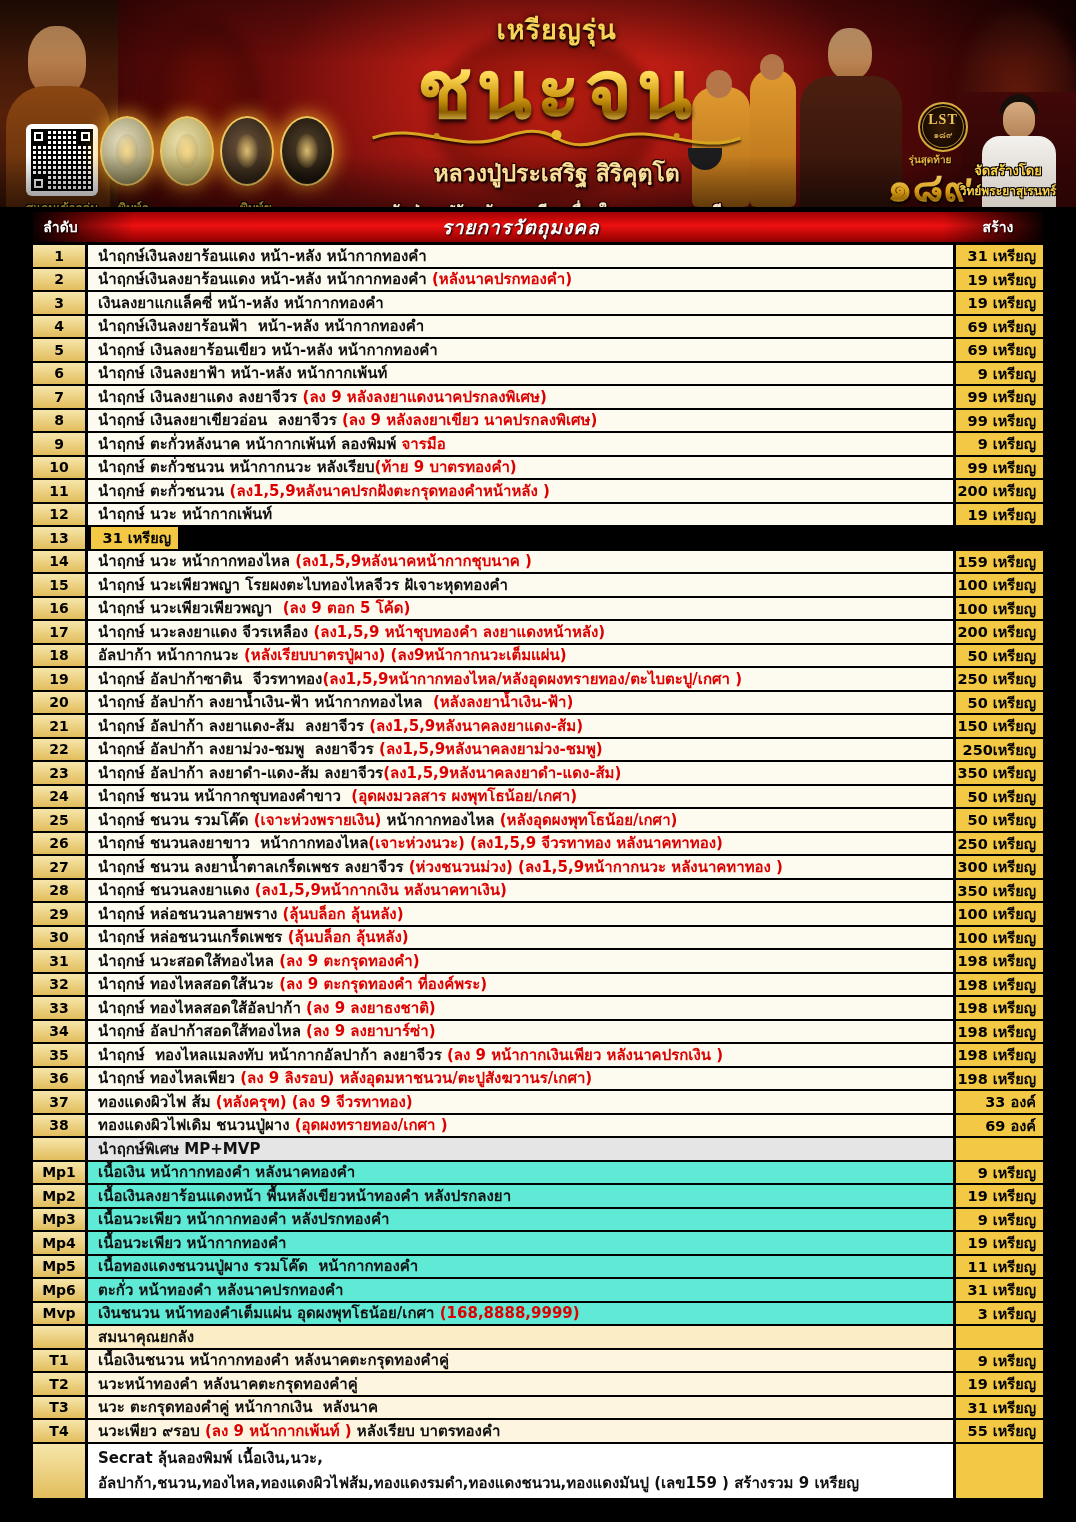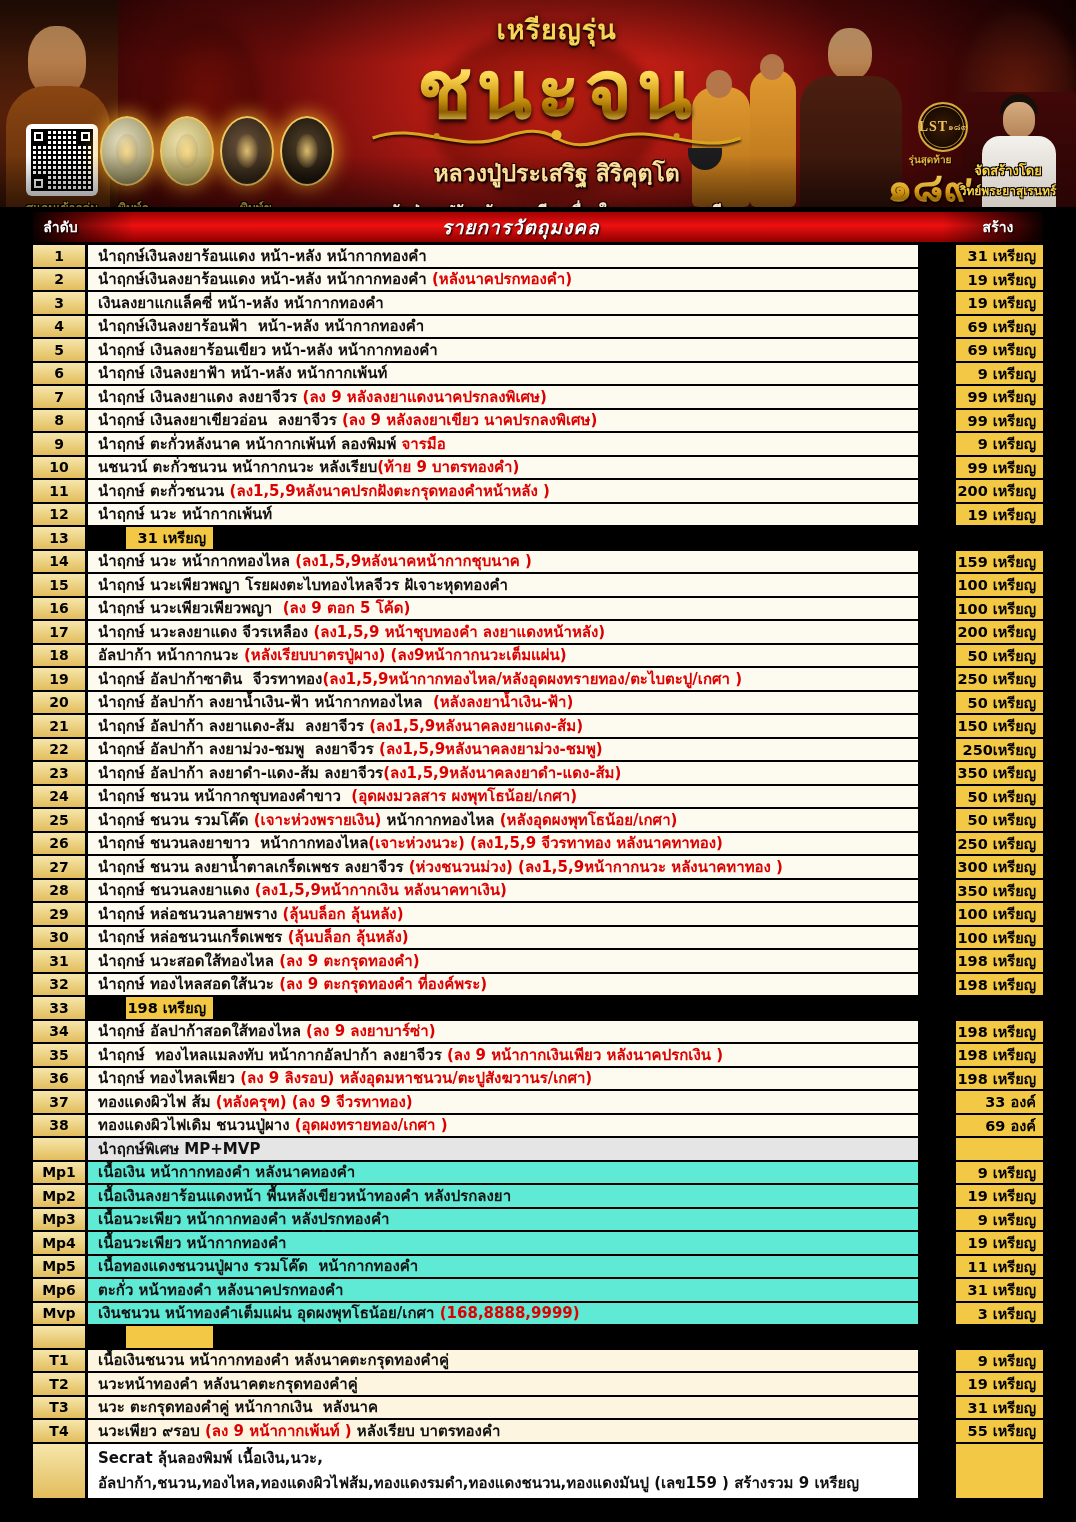--- a/index.html
+++ b/index.html
@@ -90,21 +90,21 @@
   .ornament{ margin-top:-4px; filter:drop-shadow(0 2px 1px rgba(0,0,0,.8)); }
   .monk-name{ margin-top:0px; font-size:23px; font-weight:bold; color:#f7e09a;
     text-shadow:-1px -1px 0 #2a0000,1px -1px 0 #2a0000,-1px 1px 0 #2a0000,2px 2px 2px #000; }
   .temple-name{ margin-top:8px; font-size:16px; font-weight:bold; color:#f3e7c8;
     text-shadow:-1px -1px 0 #2a0000,1px -1px 0 #2a0000,-1px 1px 0 #2a0000,2px 2px 2px #000;font-family:Liberation Serif, serif; }
 
   
   .lst-badge{ position:absolute; left:918px; top:102px; width:50px; height:50px; border-radius:50%;
     background:radial-gradient(#3a1c06,#120700 75%); border:2px solid #d8a93c;
     box-shadow:inset 0 0 0 2px #120700, inset 0 0 0 3px #b98a2c;
-    display:flex; flex-direction:row; align-items:center; justify-content:center; z-index:4; }
+    display:flex; flex-direction:column; align-items:center; justify-content:center; z-index:4; }
   .lst-badge .t{ font-family:"Liberation Serif","DejaVu Serif",serif; font-size:14px; font-weight:bold; color:#ecc35c; letter-spacing:1px; }
   .lst-badge .n{ font-size:9px; color:#ecc35c; }
   .edition{ position:absolute; left:880px; top:152px; width:100px; text-align:center; z-index:4; }
   .edition .lbl{ font-size:10px; font-weight:bold; color:#e8b83e; text-shadow:1px 1px 1px #000; }
   .edition .num{ font-size:40px; font-weight:bold; line-height:1;
     background:linear-gradient(180deg,#ffe88a,#d89b16 60%,#9a6a05 80%,#ffd860);
     -webkit-background-clip:text; background-clip:text; color:transparent;
     filter:drop-shadow(1px 2px 1px rgba(0,0,0,.9)); }
 
   
@@ -136,21 +136,21 @@
   .trow{ display:flex; height:23.5px; border-bottom:2px solid #000; }
   .trow.tall{ height:56px; }
   .c-no{ width:55px; border-right:3px solid #000; display:flex; align-items:center; justify-content:center;
     background:linear-gradient(180deg,#f6e6ab,#e2bd5c); font-size:14px; font-weight:bold; color:#000; }
   .c-desc{ flex:1; display:flex; align-items:center; padding-left:10px; overflow:hidden; white-space:nowrap;
     font-size:15px; font-weight:bold; color:#101010; }
   .c-desc span.r{ color:#dc0000; }
   .c-desc span.k{ color:#101010; }
   .c-desc span{ white-space:pre; }
   .c-count{ width:90px; border-left:3px solid #000; display:flex; align-items:center; justify-content:flex-end;
-    padding-right:7px; background:#f3c844; font-size:14.5px; font-weight:bold; color:#000; white-space:nowrap;margin-left:35px; }
+    padding-right:7px; background:#f3c844; font-size:14.5px; font-weight:bold; color:#000; white-space:nowrap; }
 
   .bg-cream .c-desc{ background:#fdfaef; }
   .bg-pink .c-desc{ background:#5eead4; }
   .bg-pinkhead .c-desc{ background:#e5e5e5; }
   .bg-tan .c-desc{ background:#fdf5df; }
   .bg-tanhead .c-desc{ background:#fbeec6; }
   .bg-white .c-desc{ background:#ffffff; }
 
   .trow.tall .c-desc{ flex-direction:column; align-items:flex-start; justify-content:center; white-space:normal; }
   .trow.tall .c-desc .line{ line-height:25px; white-space:nowrap; }
@@ -312,21 +312,21 @@
         <div class="c-no">9</div>
         <div class="c-desc">
           <span class="k">นำฤกษ์ ตะกั่วหลังนาค หน้ากากเพ้นท์ ลองพิมพ์ </span>
           <span class="r">จารมือ</span>
         </div>
         <div class="c-count">9 เหรียญ</div>
       </div>
       <div class="trow bg-cream">
         <div class="c-no">10</div>
         <div class="c-desc">
-          <span class="k">นชนวน์ ตะกั่วชนวน หน้ากากนวะ หลังเรียบ</span>
+          <span class="k">นำฤกษ์ ตะกั่วชนวน หน้ากากนวะ หลังเรียบ</span>
           <span class="r">(ท้าย 9 บาตรทองคำ)</span>
         </div>
         <div class="c-count">99 เหรียญ</div>
       </div>
       <div class="trow bg-cream">
         <div class="c-no">11</div>
         <div class="c-desc">
           <span class="k">นำฤกษ์ ตะกั่วชนวน </span>
           <span class="r">(ลง1,5,9หลังนาคปรกฝังตะกรุดทองคำหน้าหลัง )</span>
         </div>
@@ -491,20 +491,24 @@
       <div class="trow bg-cream">
         <div class="c-no">32</div>
         <div class="c-desc">
           <span class="k">นำฤกษ์ ทองไหลสอดใส้นวะ </span>
           <span class="r">(ลง 9 ตะกรุดทองคำ ที่องค์พระ)</span>
         </div>
         <div class="c-count">198 เหรียญ</div>
       </div>
       <div class="trow bg-cream">
         <div class="c-no">33</div>
+        <div class="c-desc">
+          <span class="k">นำฤกษ์ ทองไหลสอดใส้อัลปาก้า </span>
+          <span class="r">(ลง 9 ลงยาธงชาติ)</span>
+        </div>
         <div class="c-count">198 เหรียญ</div>
       </div>
       <div class="trow bg-cream">
         <div class="c-no">34</div>
         <div class="c-desc">
           <span class="k">นำฤกษ์ อัลปาก้าสอดใส้ทองไหล </span>
           <span class="r">(ลง 9 ลงยาบาร์ซ่า)</span>
         </div>
         <div class="c-count">198 เหรียญ</div>
       </div>
@@ -591,20 +595,21 @@
       <div class="trow bg-pink">
         <div class="c-no">Mvp</div>
         <div class="c-desc">
           <span class="k">เงินชนวน หน้าทองคำเต็มแผ่น อุดผงพุทโธน้อย/เกศา </span>
           <span class="r">(168,8888,9999)</span>
         </div>
         <div class="c-count">3 เหรียญ</div>
       </div>
       <div class="trow bg-tanhead">
         <div class="c-no"></div>
+        <div class="c-desc">สมนาคุณยกลัง</div>
         <div class="c-count"></div>
       </div>
       <div class="trow bg-tan">
         <div class="c-no">T1</div>
         <div class="c-desc">
           <span class="k">เนื้อเงินชนวน หน้ากากทองคำ หลังนาคตะกรุดทองคำคู่</span>
         </div>
         <div class="c-count">9 เหรียญ</div>
       </div>
       <div class="trow bg-tan">

